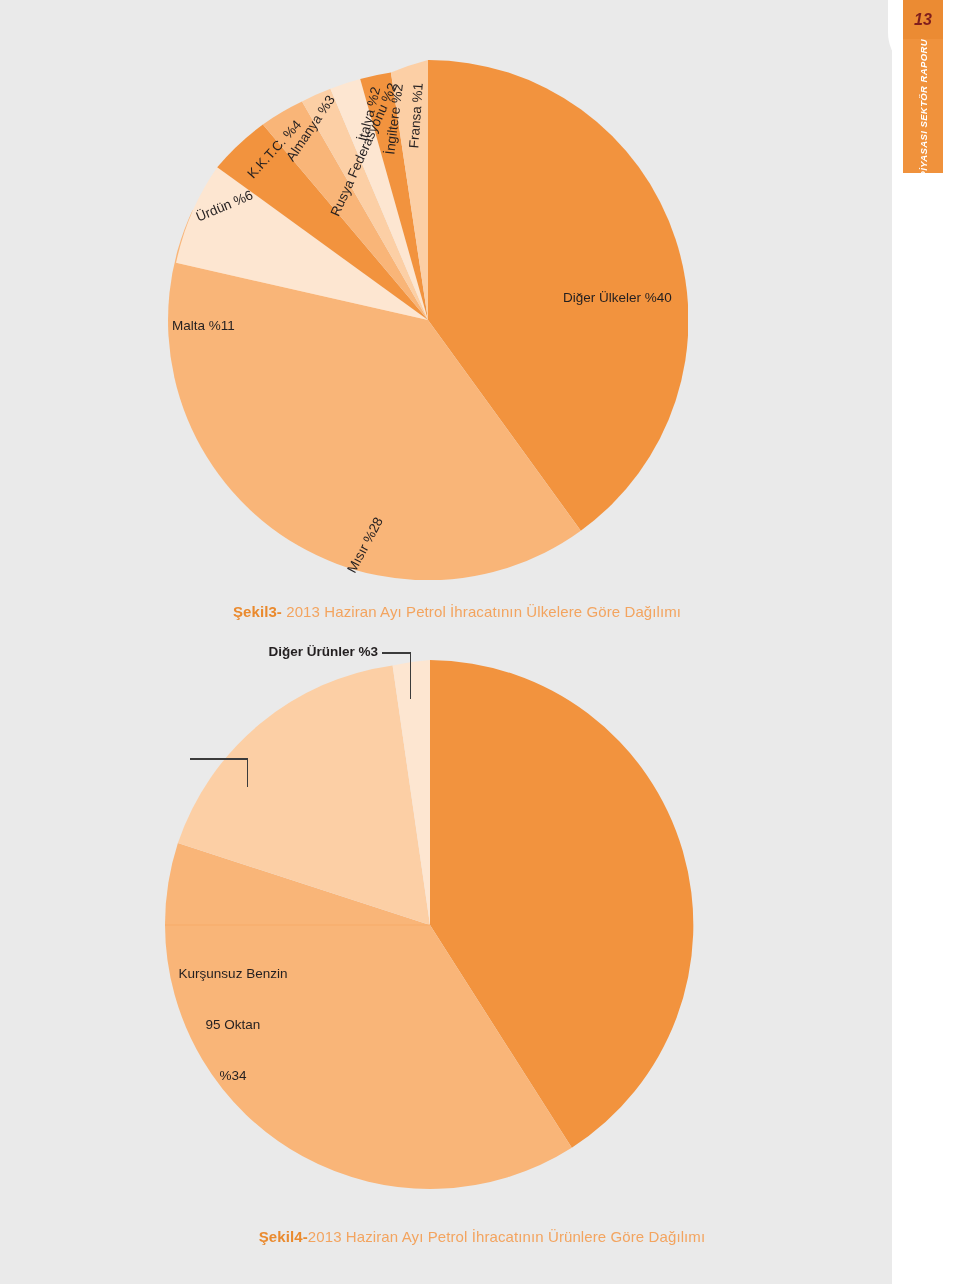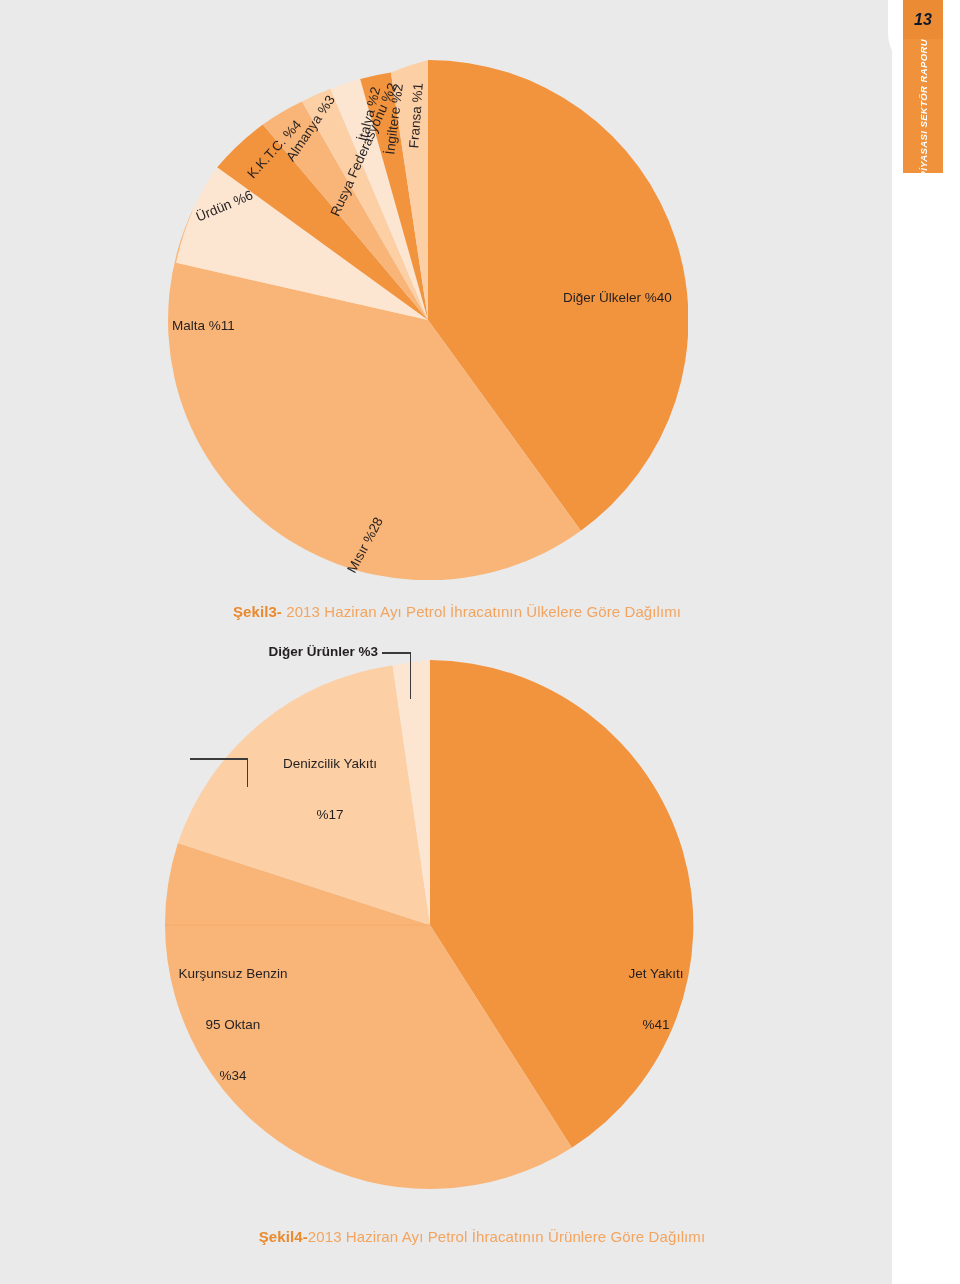--- a/index.html
+++ b/index.html
@@ -33,21 +33,21 @@
     position:absolute;
     left:903px;top:0;
     width:40px;height:173px;
     background:#f0923c;
     overflow:hidden;
   }
   .sidebar-pagenum{
     position:absolute;left:0;top:0;
     width:40px;height:39px;
     background:#eb8b33;
-    color:#0f172a;
+    color:#7f1d1d;
     font-style:italic;
     font-weight:bold;
     font-size:16px;
     display:flex;align-items:center;justify-content:center;
     box-sizing:border-box;
   }
   .sidebar-vtext{
     position:absolute;
     left:0;top:39px;
     width:40px;height:134px;
@@ -181,34 +181,26 @@
       </svg>
     </div>
 
     <div class="leader" style="left:382px;top:22px;width:29px;height:1.5px;"></div>
     <div class="leader" style="left:409.5px;top:22px;width:1.5px;height:47px;"></div>
     <div class="lbl rgt" style="left:232px;top:14px;width:146px;">Diğer Ürünler %3</div>
 
     <div class="leader" style="left:190px;top:128px;width:58px;height:1.5px;"></div>
     <div class="leader" style="left:246.5px;top:128px;width:1.5px;height:29px;"></div>
 
-    <div class="lbl ctr" style="left:260px;top:91px;width:140px;line-height:17px;">
-      <div>Denizcilik Yakıtı</div>
-      <div>%17</div>
-    </div>
 
     <div class="lbl ctr" style="left:153px;top:301px;width:160px;line-height:17px;">
       <div>Kurşunsuz Benzin</div>
       <div>95 Oktan</div>
       <div>%34</div>
     </div>
 
-    <div class="lbl ctr" style="left:600px;top:301px;width:112px;line-height:17px;">
-      <div>Jet Yakıtı</div>
-      <div>%41</div>
-    </div>
   </div>
 
   <div class="caption" style="top:1228px;margin-left:36px;">
     <b>Şekil4-</b><span class="rest">2013 Haziran Ayı Petrol İhracatının Ürünlere Göre Dağılımı</span>
   </div>
 
 </div>
 
 </body></html>

